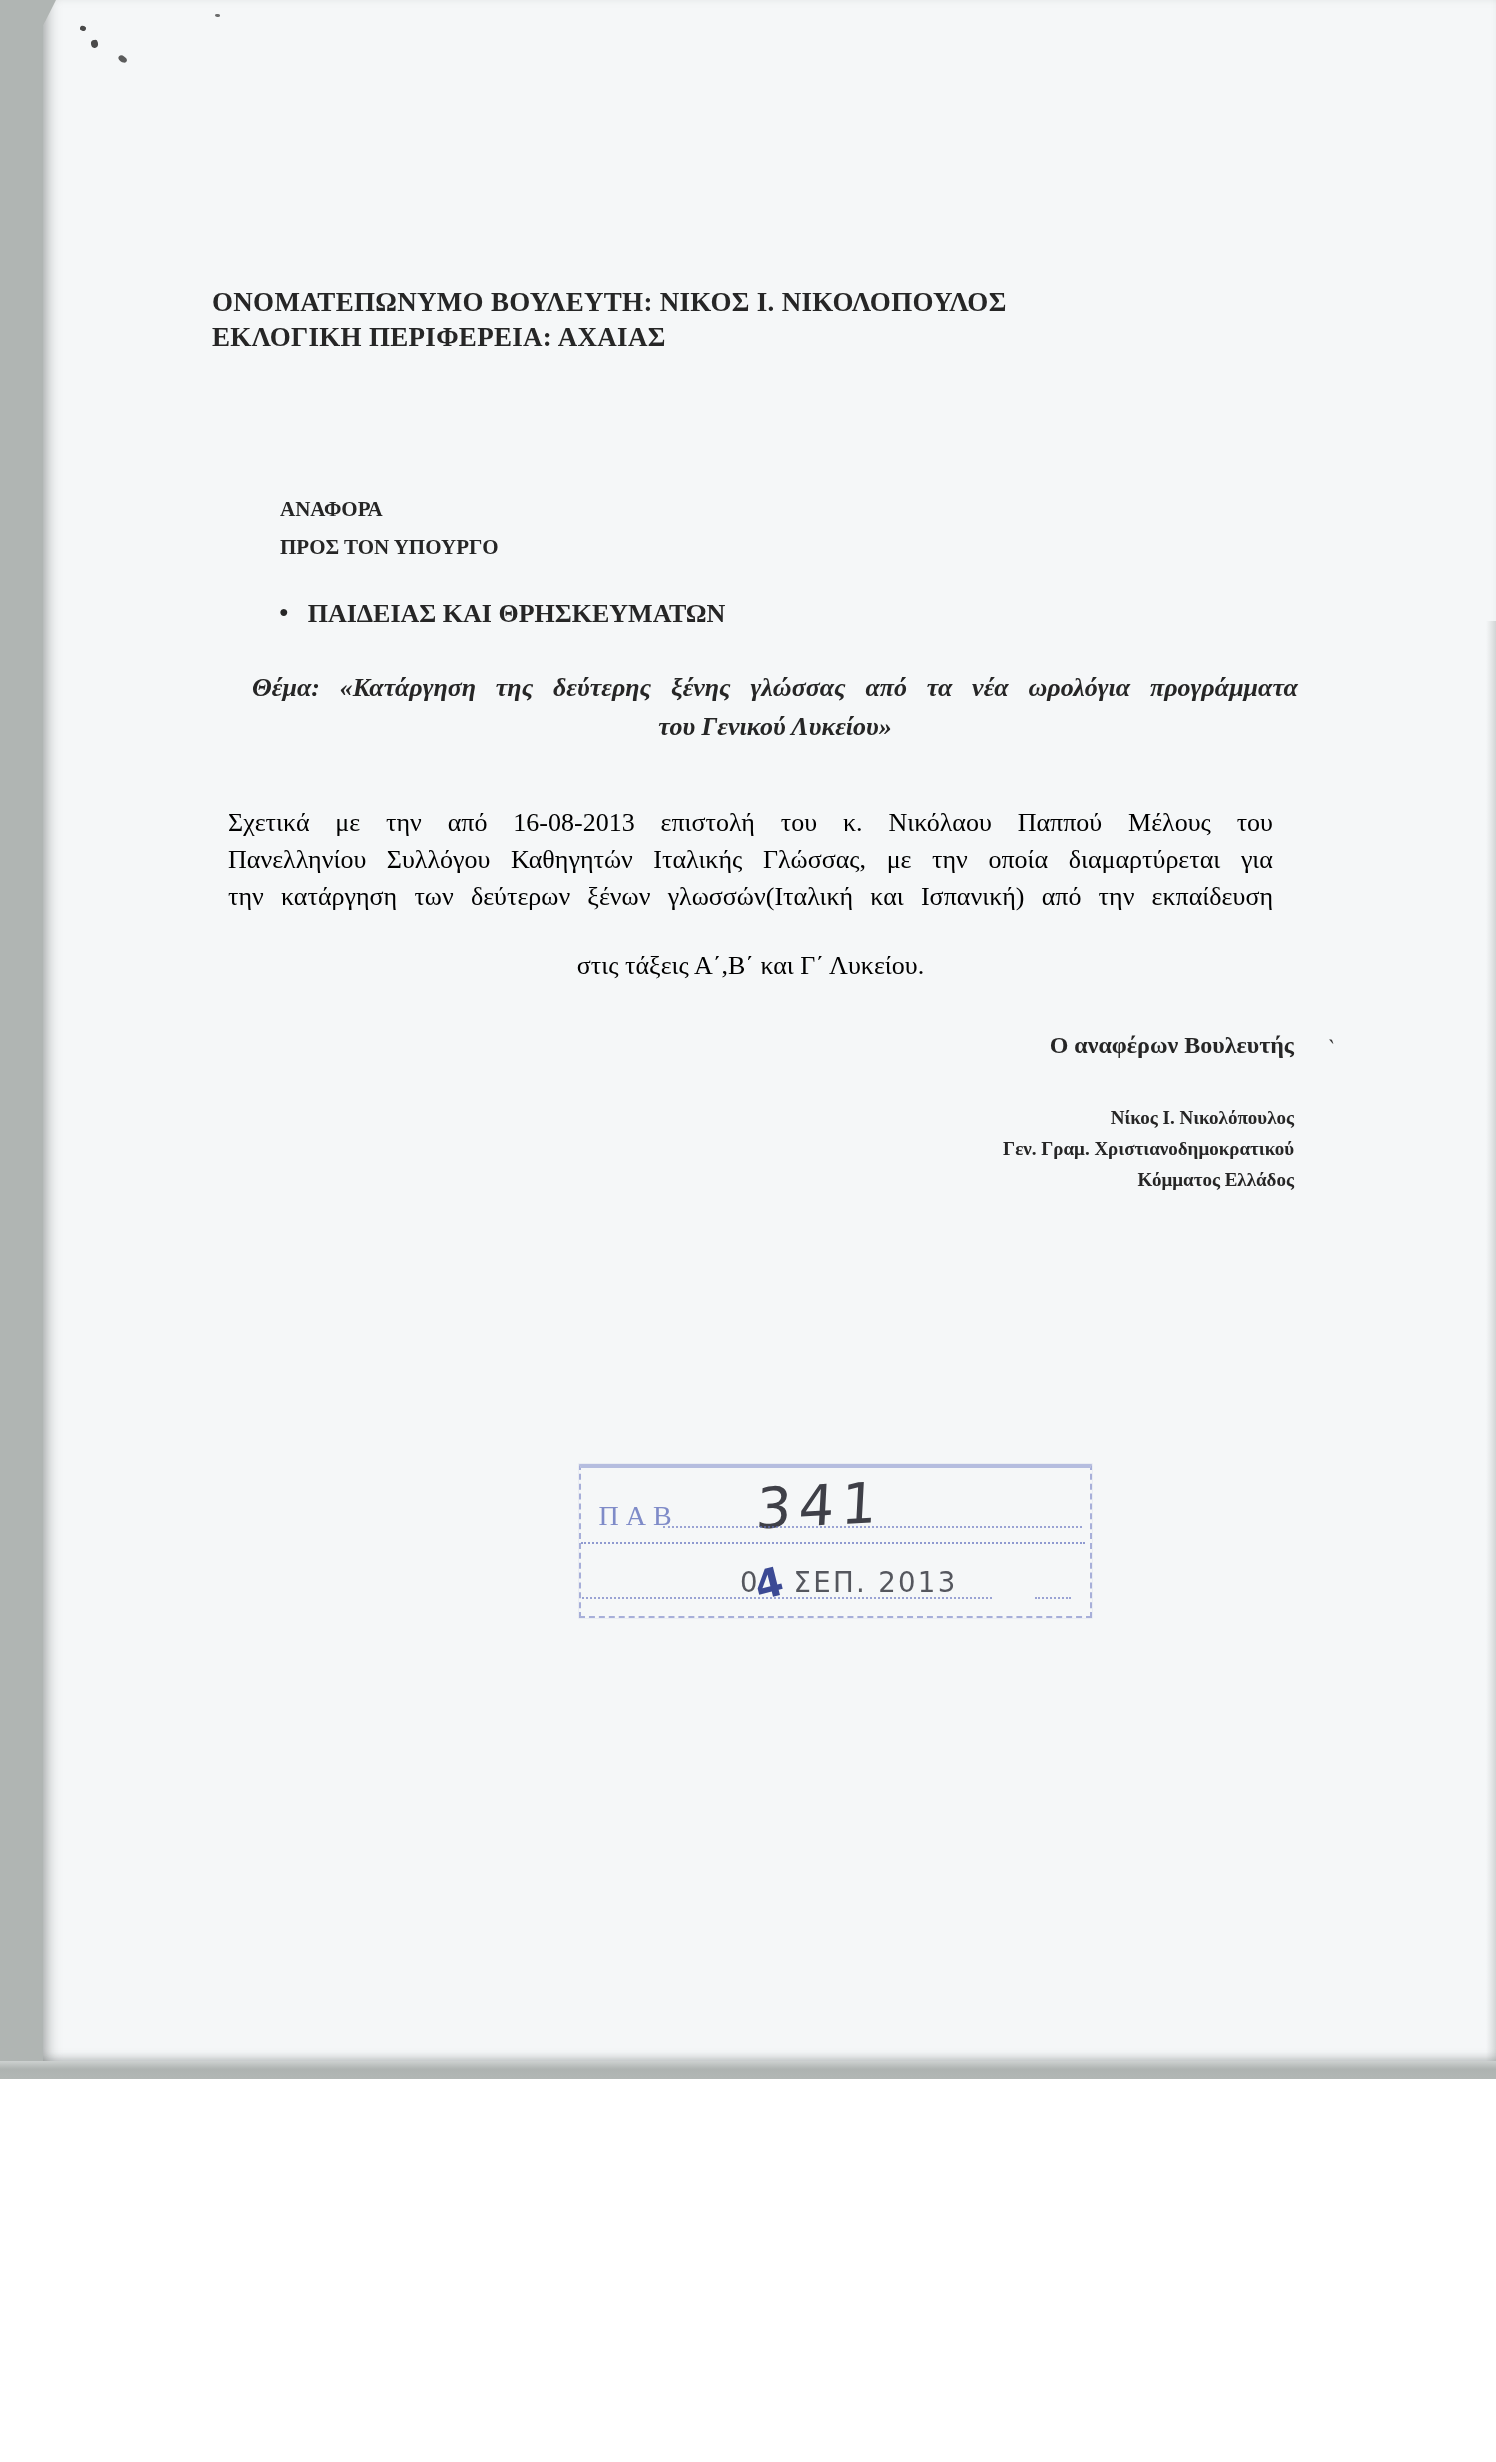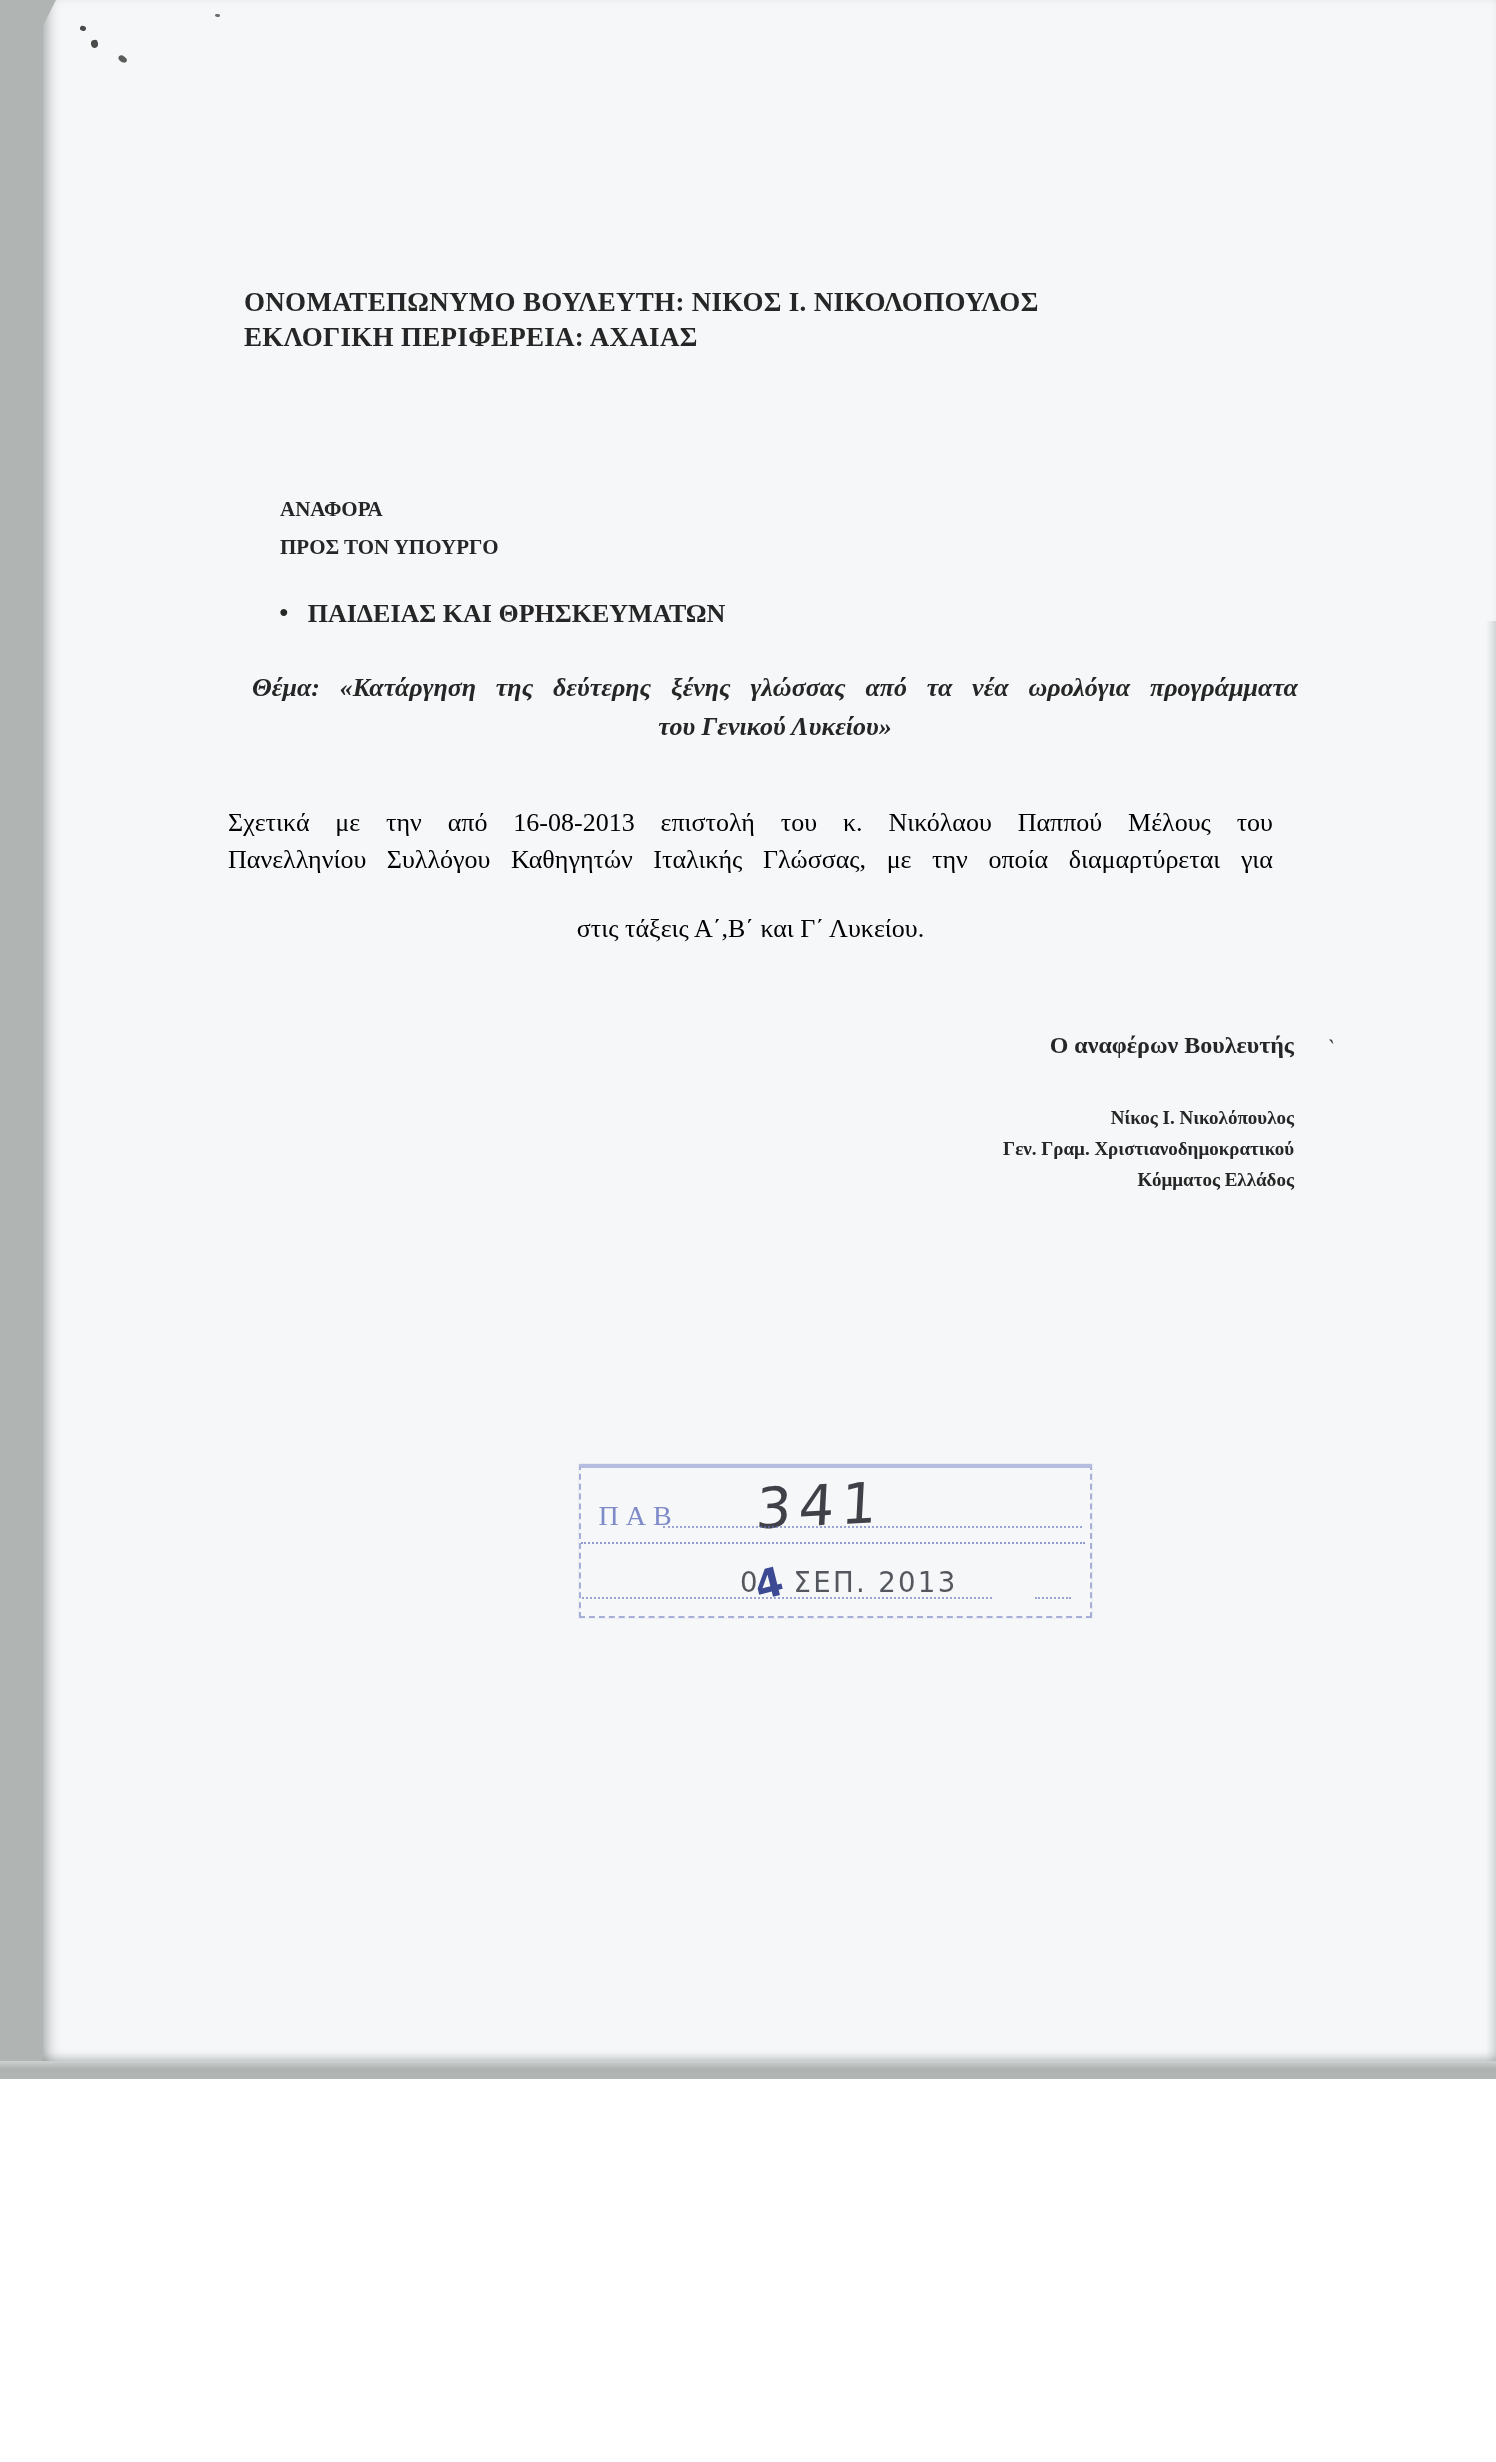--- a/index.html
+++ b/index.html
@@ -24,21 +24,21 @@
   
   .speck{background:#4a4a4a;border-radius:50% 40% 55% 45%;}
   #speck-1{left:80px;top:26px;width:6.4px;height:4.7px;transform:rotate(24deg);}
   #speck-2{left:91px;top:40px;width:7px;height:7.6px;transform:rotate(-12deg);}
   #speck-3{left:118px;top:56px;width:8.8px;height:6.4px;transform:rotate(40deg);opacity:.9;}
   #speck-4{left:215px;top:14px;width:5.3px;height:2.9px;transform:rotate(10deg);opacity:.8;}
   #sig-mark{left:1326px;top:1035px;font-size:23.5px;color:#3a3a3a;transform:rotate(14deg);}
 
   
   .doc{color:#262626;}
-  #header{left:244px;top:285px;width:1061px;font-size:27px;font-weight:bold;line-height:35px;letter-spacing:0.3px;}
+  #header{left:212px;top:285px;width:1061px;font-size:27px;font-weight:bold;line-height:35px;letter-spacing:0.3px;}
   #report{left:233px;top:490px;width:704px;font-size:21px;font-weight:bold;line-height:38px;margin-left:47px;}
   #ministry{left:279px;top:599px;width:821px;font-size:26px;font-weight:bold;}
   #ministry .bullet{display:inline-block;font-size:16px;vertical-align:5.3px;margin-right:19px;}
   #subject{left:228px;top:668px;width:1046px;font-size:26px;font-weight:bold;font-style:italic;line-height:39px;margin-left:24px;}
   #subject .fill{text-align:justify;text-align-last:justify;}
   #subject .center{text-align:center;}
   #body{left:228px;top:804px;width:1045px;font-size:26px;line-height:37px;color:#000000;}
   #body .jline{text-align:justify;text-align-last:justify;}
   #body .lline{text-align:center;margin-top:32px;}
   #sig-role{right:202px;top:1032px;font-size:24px;font-weight:bold;text-align:right;}
@@ -93,20 +93,21 @@
 </div>
 
 <div class="abs doc" id="subject">
   <div class="fill">Θέμα: «Κατάργηση της δεύτερης ξένης γλώσσας από τα νέα ωρολόγια προγράμματα</div>
   <div class="center">του Γενικού Λυκείου»</div>
 </div>
 
 <div class="abs doc" id="body">
   <div class="jline">Σχετικά με την από 16-08-2013 επιστολή του κ. Νικόλαου Παππού Μέλους του</div>
   <div class="jline">Πανελληνίου Συλλόγου Καθηγητών Ιταλικής Γλώσσας, με την οποία διαμαρτύρεται για</div>
+  <div class="jline">την κατάργηση των δεύτερων ξένων γλωσσών(Ιταλική και Ισπανική) από την εκπαίδευση</div>
   <div class="lline">στις τάξεις Α΄,Β΄ και Γ΄ Λυκείου.</div>
 </div>
 
 <div class="abs doc" id="sig-role">Ο αναφέρων Βουλευτής</div>
 <div class="abs" id="sig-mark">`</div>
 
 <div class="abs doc" id="sig-names">
   <div>Νίκος Ι. Νικολόπουλος</div>
   <div>Γεν. Γραμ. Χριστιανοδημοκρατικού</div>
   <div>Κόμματος Ελλάδος</div>

